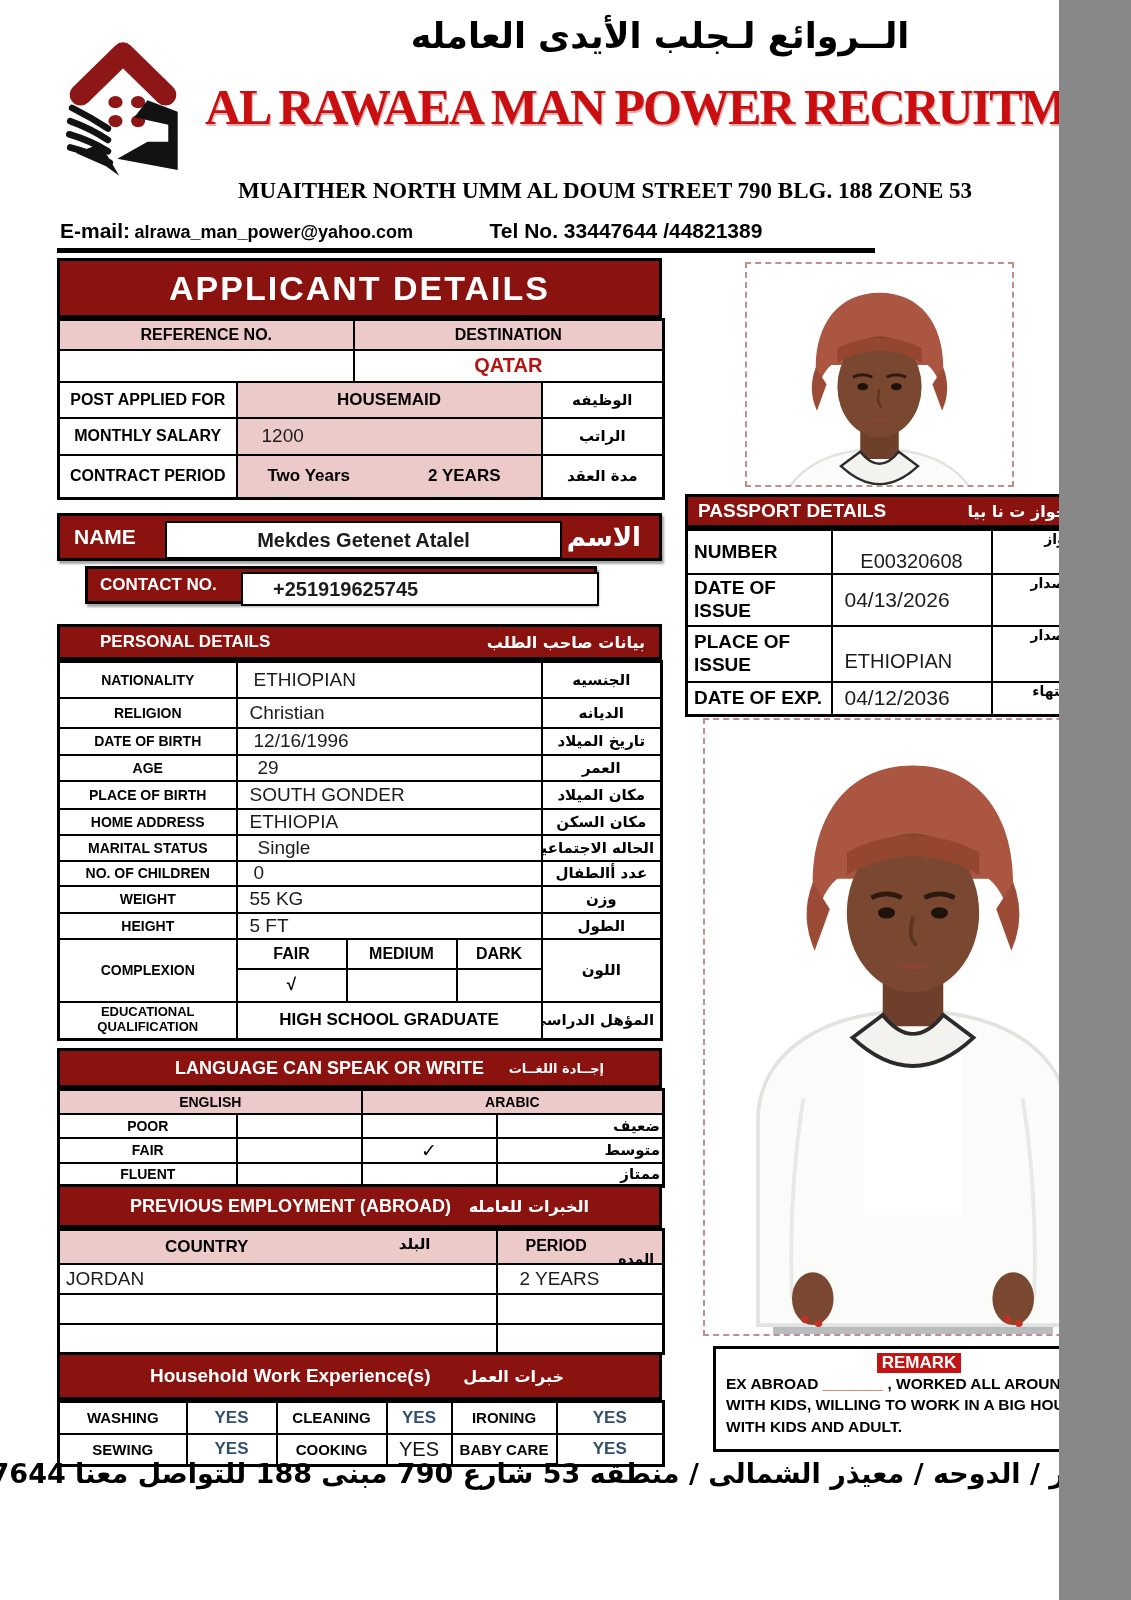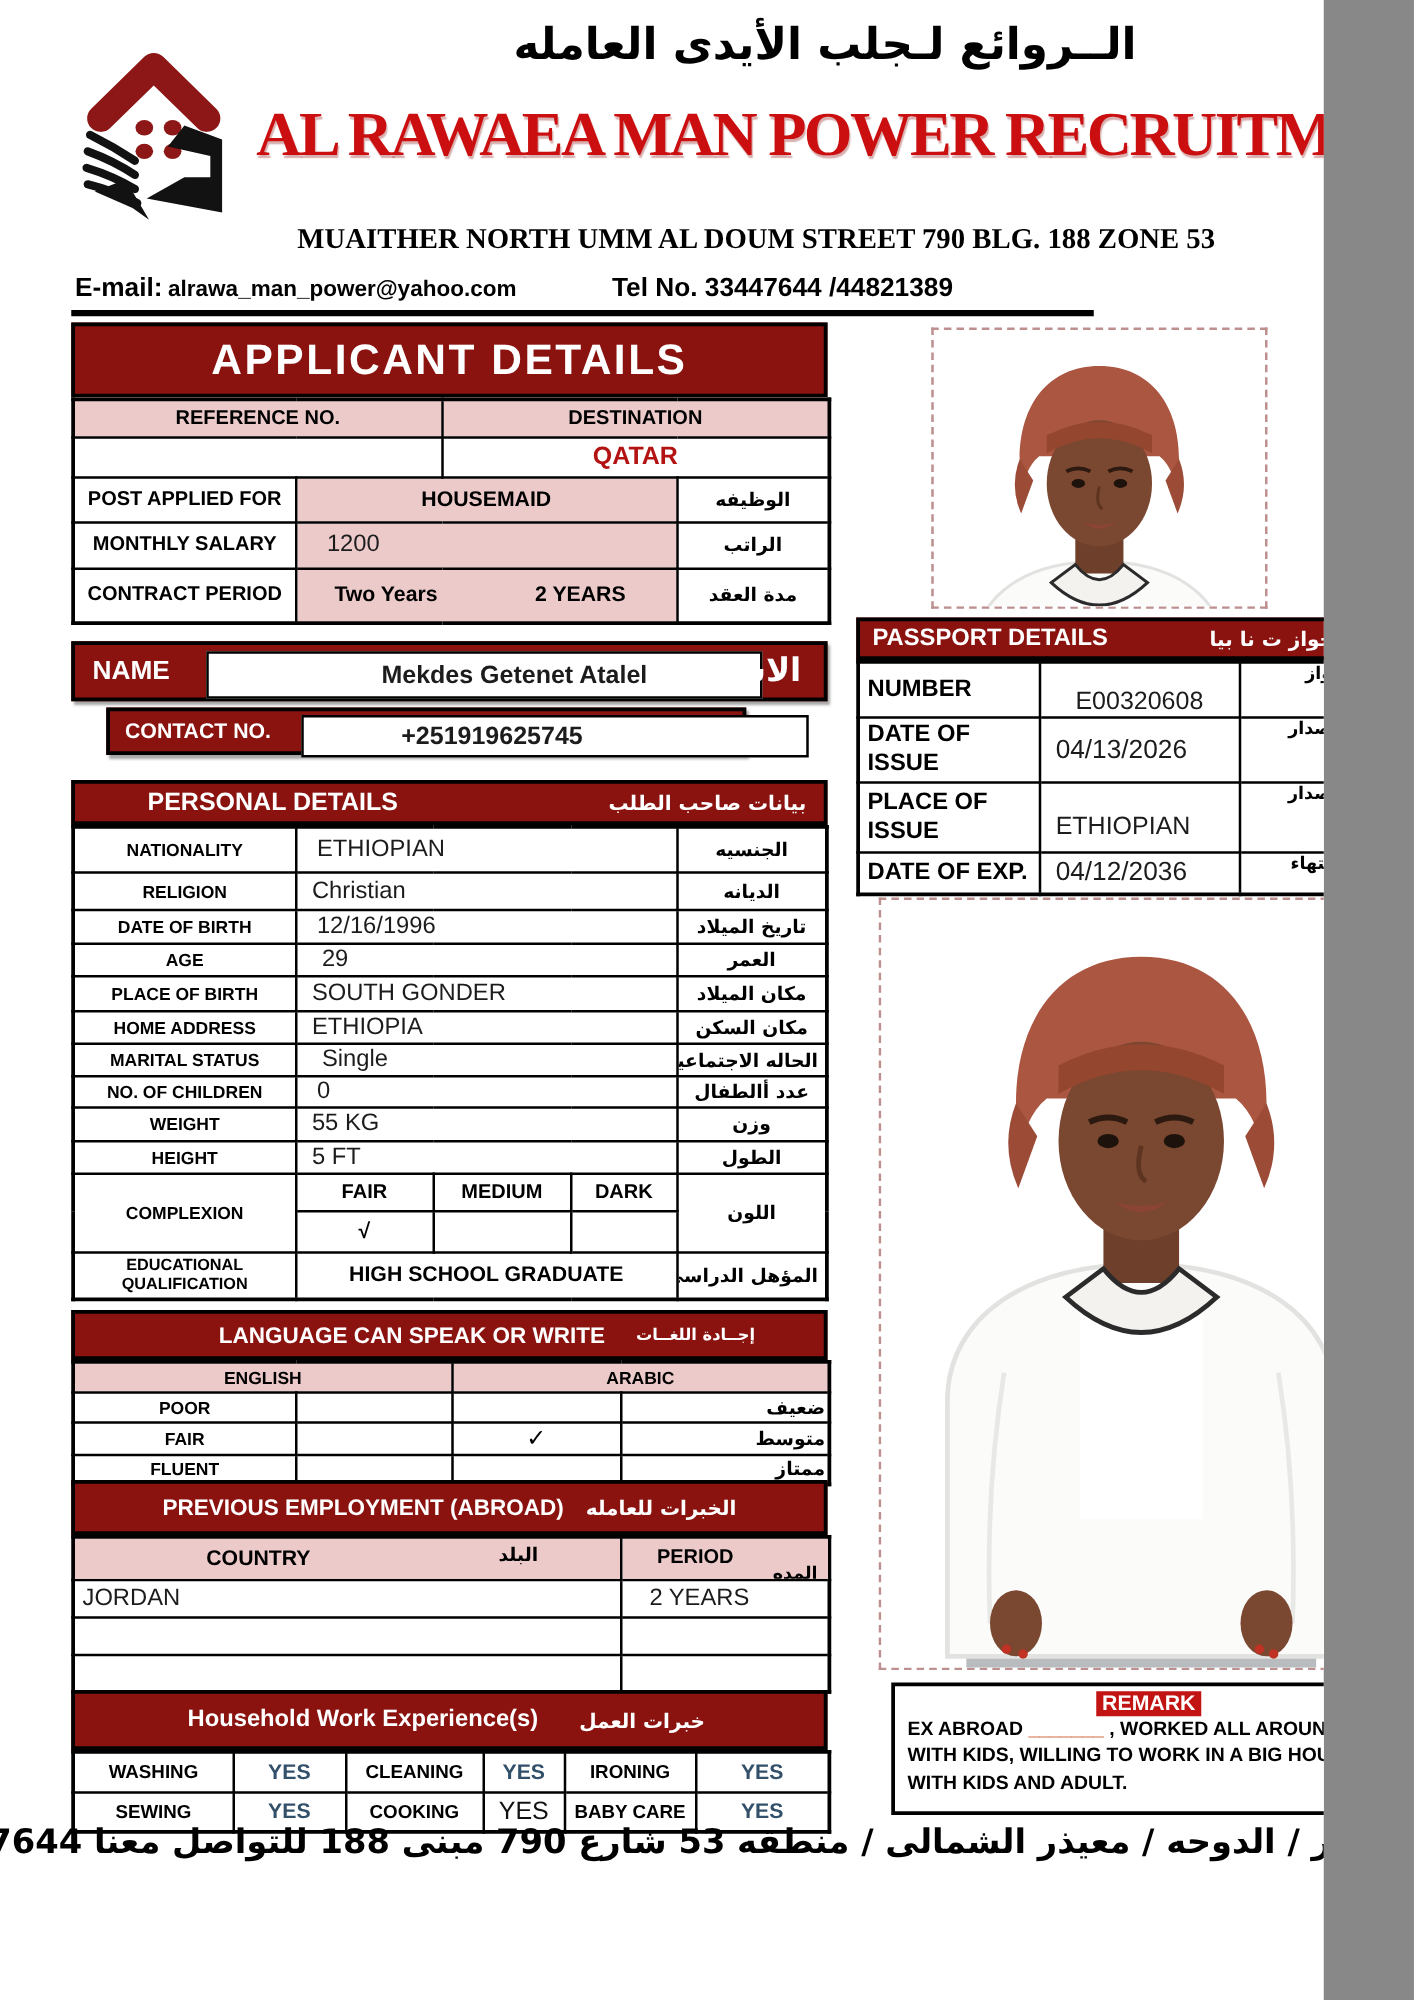--- a/index.html
+++ b/index.html
@@ -27,21 +27,21 @@
   .ar{font-family:"DejaVu Sans",sans-serif;font-weight:700;font-size:15px;text-align:center;direction:rtl;}
   .center{text-align:center;}
   .yes{color:#33506B;font-weight:700;font-size:17px;text-align:center;}
   .yes-plain{color:#111;font-weight:400;font-size:20px;text-align:center;}
 
   
   .photo{border:2px dashed #BD8F8F;background:#fff;overflow:hidden;}
   .photo svg{display:block;width:100%;}
 
   
-  .inputbox{position:absolute;background:#fff;border:2px solid #000;display:flex;align-items:center;padding-left:48px;}
+  .inputbox{position:absolute;background:#fff;border:2px solid #000;display:flex;align-items:center;}
 
   
   .remark-box{border:3px solid #000;box-sizing:border-box;padding:4px 10px;background:#fff;}
   .remark-title{display:inline-block;background:#C31414;color:#fff;font-weight:700;font-size:17px;padding:0 5px;}
   .remark-text{font-weight:700;font-size:15.5px;line-height:1.38;white-space:normal;}
   .remark-blank{color:#c2410c;font-weight:700;}
 
   .footer-line{font-family:"DejaVu Sans",sans-serif;font-weight:700;font-size:27px;direction:rtl;text-align:center;white-space:nowrap;}
 </style>
 </head>
@@ -131,21 +131,21 @@
   </div>
 
   <div class="abs bar" style="left:85px;top:566px;width:512px;height:38px;">
     <span style="font-size:17px;margin-left:12px;">CONTACT NO.</span>
     <div class="inputbox" style="left:153px;top:3px;width:354px;height:30px;">
       <span style="font-size:20px;color:#1c1c1c;padding-left:30px;">+251919625745</span>
     </div>
   </div>
 
   <div class="abs bar" style="left:57px;top:624px;width:605px;height:36px;box-shadow:none;">
-    <span style="font-size:20px;margin-left:58px;">PERSONAL DETAILS</span>
+    <span style="font-size:17px;margin-left:40px;">PERSONAL DETAILS</span>
     <span class="ar" style="position:absolute;right:14px;font-size:16px;">بيانات صاحب الطلب</span>
   </div>
   <div class="abs" style="left:57px;top:660px;width:605px;">
     <table class="grid">
       <colgroup>
           <col style="width:178px">
           <col style="width:110px">
           <col style="width:110px">
           <col style="width:85px">
           <col style="width:120px">

